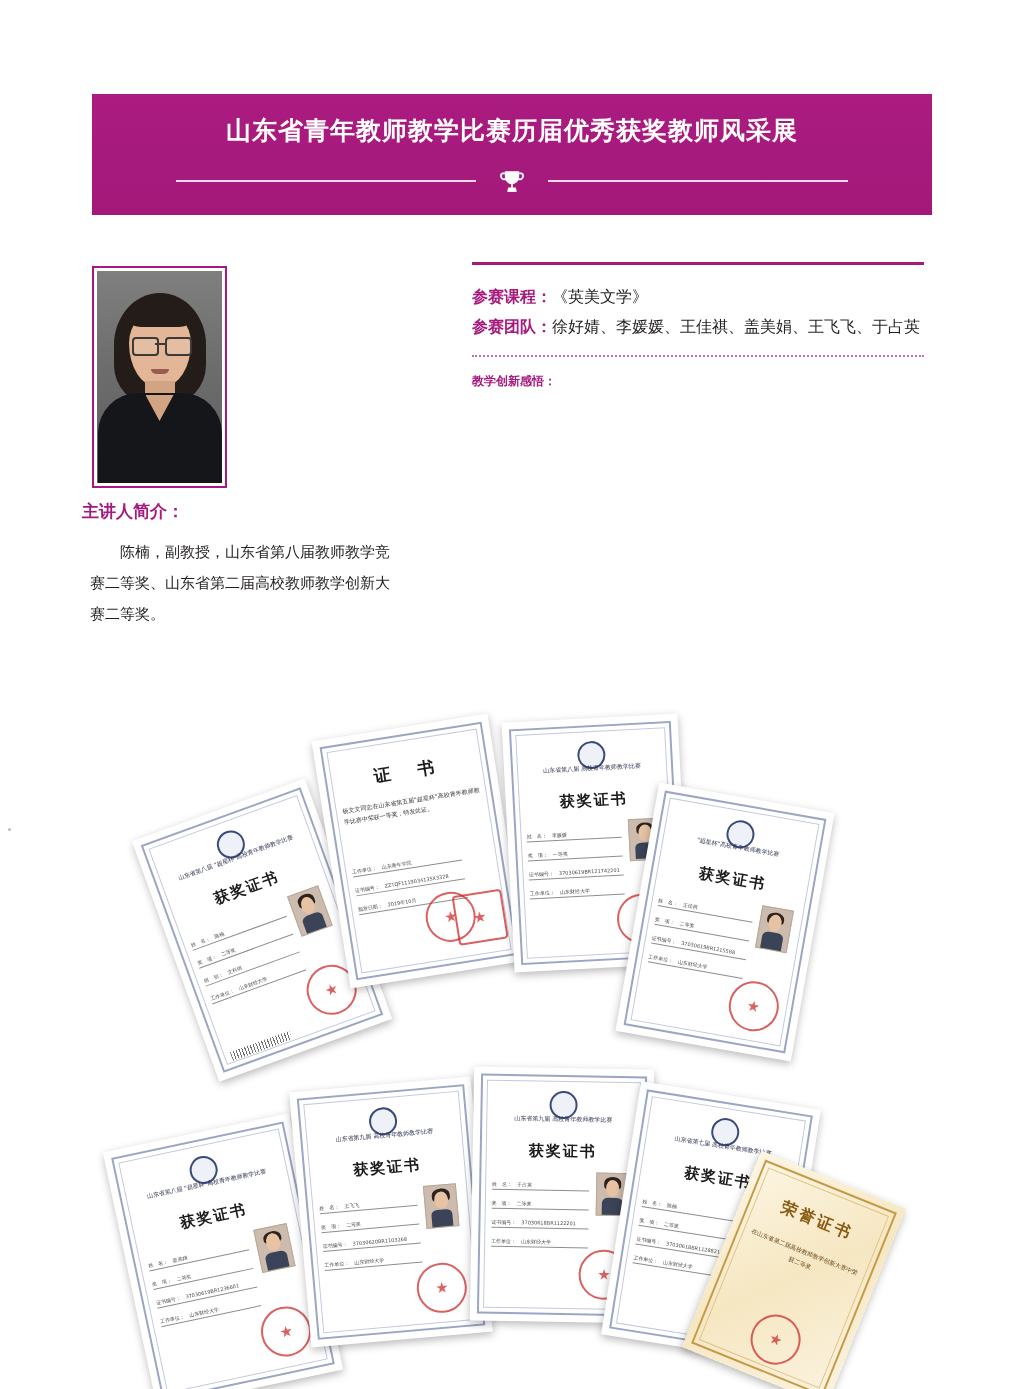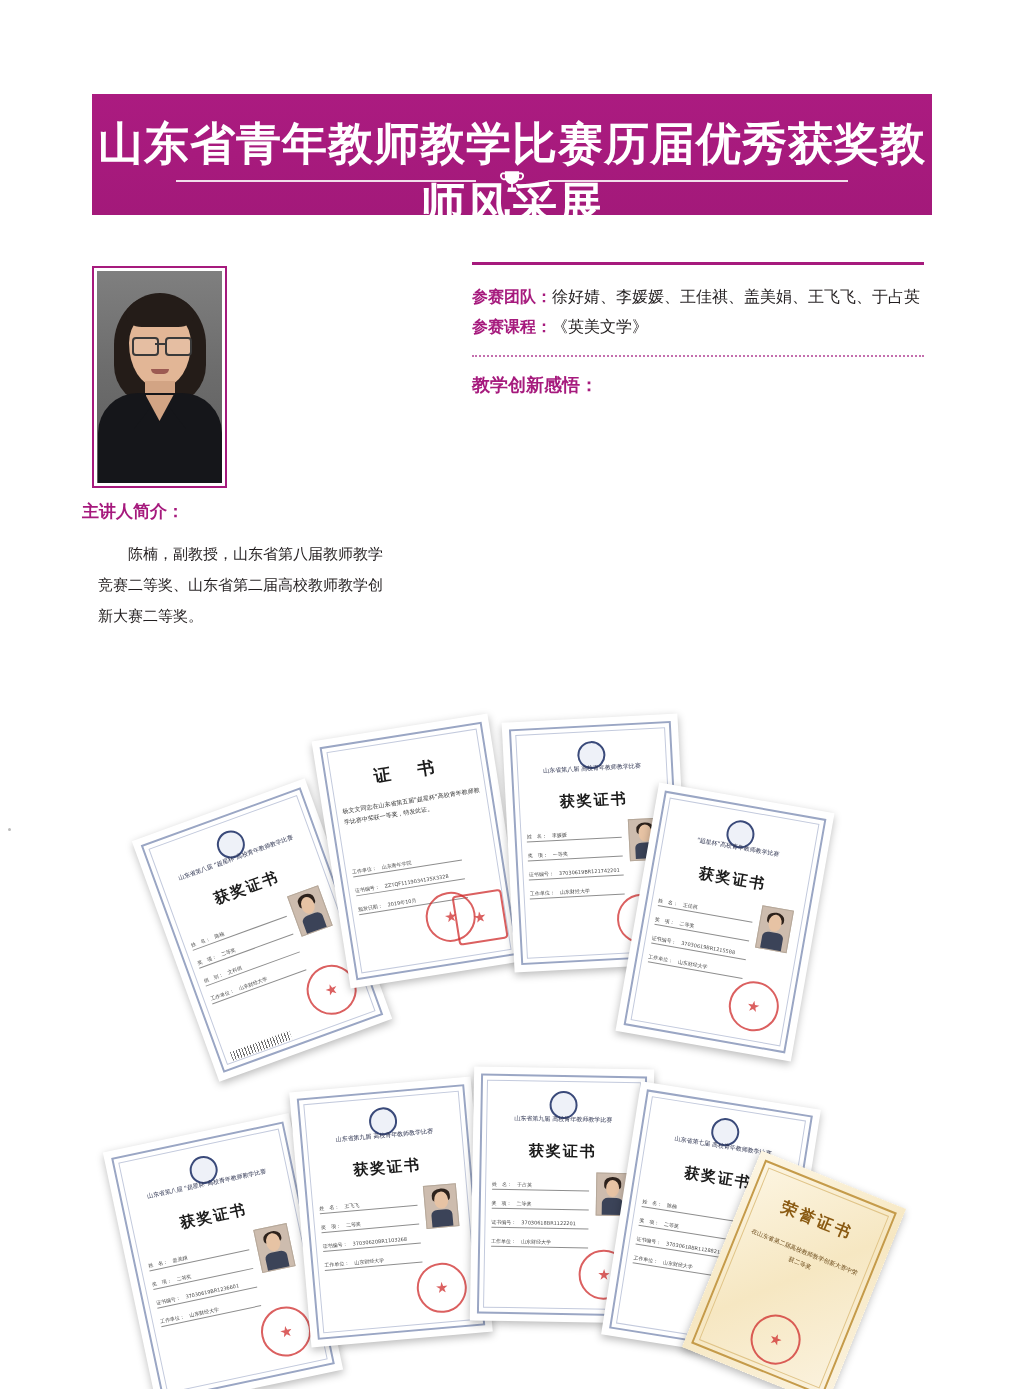--- a/index.html
+++ b/index.html
@@ -31,21 +31,21 @@
     background: #a61a7d;
     background: linear-gradient(180deg, #ab1b80 0%, #a3197a 100%);
   }
   .banner-title {
     position: absolute;
     left: 0;
     top: 20px;
     width: 840px;
     text-align: center;
     color: #ffffff;
-    font-size: 45px;
+    font-size: 25px;
     font-weight: bold;
     letter-spacing: 1px;
     font-family: Liberation Sans, sans-serif;
   }
   .banner-rule {
     position: absolute;
     top: 86px;
     height: 2px;
     background: rgba(255,255,255,0.85);
   }
@@ -202,21 +202,21 @@
     font-size: 17px;
     font-weight: bold;
     margin: 0 0 14px 0;
     font-family: "DejaVu Sans", "Liberation Sans", sans-serif;
   }
   .left-body {
     font-size: 15px;
     line-height: 31px;
     color: #231f20;
     text-indent: 2em;
-    margin: 16px;
+    margin: 8px;
     font-family: "DejaVu Sans", "Liberation Sans", sans-serif;
   }
 
   
   .right-col {
     position: absolute;
     left: 472px;
     top: 262px;
     width: 452px;
   }
@@ -242,21 +242,21 @@
   }
   .info-label {
     color: #a61a7d;
     font-weight: bold;
   }
   .insight-block {
     padding-top: 16px;
   }
   .insight-heading {
     color: #a61a7d;
-    font-size: 18px;
+    font-size: 12px;
     font-weight: bold;
     margin: 0 0 10px 0;
     font-family: "DejaVu Sans", "Liberation Sans", sans-serif;
   }
   .insight-body {
     font-size: 15px;
     line-height: 31px;
     text-indent: 2em;
     margin: 0;
     color: #231f20;
@@ -505,24 +505,24 @@
   <div class="left-col">
     <div class="left-heading">主讲人简介：</div>
     <p class="left-body">陈楠，副教授，山东省第八届教师教学竞赛二等奖、山东省第二届高校教师教学创新大赛二等奖。</p>
   </div>
 
   <div class="right-col">
     <div class="rule-solid"></div>
 
     <div class="info-block">
       <div class="info-line">
+        <span class="info-label">参赛课程：</span><span>《英美文学》</span>
+      </div>
+      <div class="info-line">
         <span class="info-label">参赛团队：</span><span>徐好婧、李媛媛、王佳祺、盖美娟、王飞飞、于占英</span>
-      </div>
-      <div class="info-line">
-        <span class="info-label">参赛课程：</span><span>《英美文学》</span>
       </div>
     </div>
 
     <div class="rule-dotted"></div>
 
     <div class="insight-block">
       <div class="insight-heading">教学创新感悟：</div>
     </div>
   </div>
 

